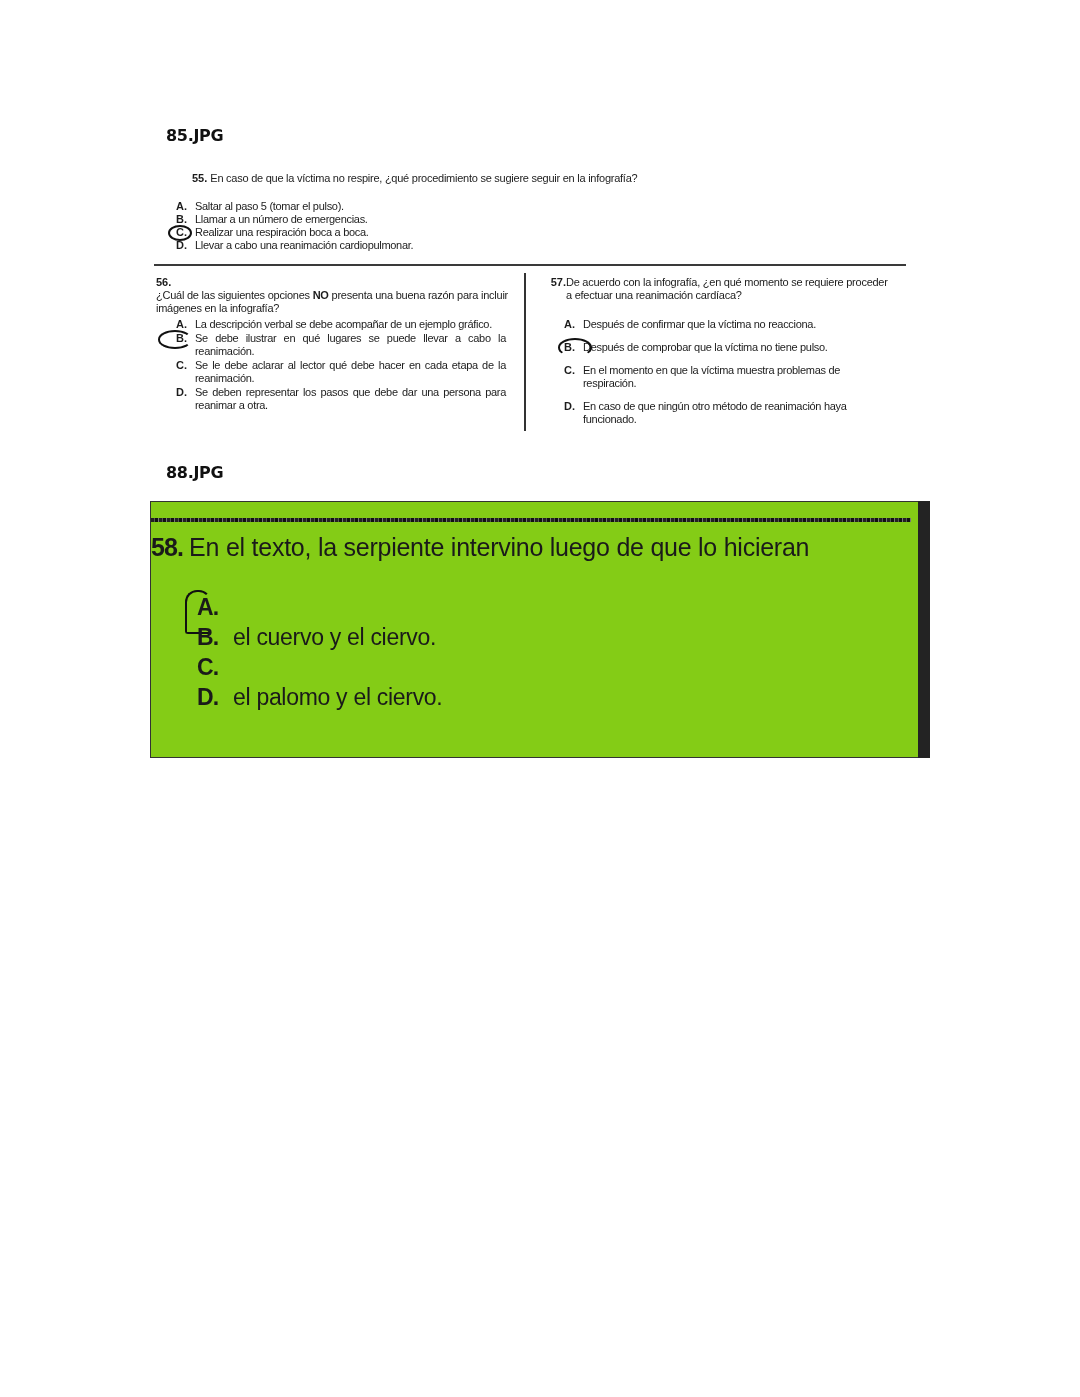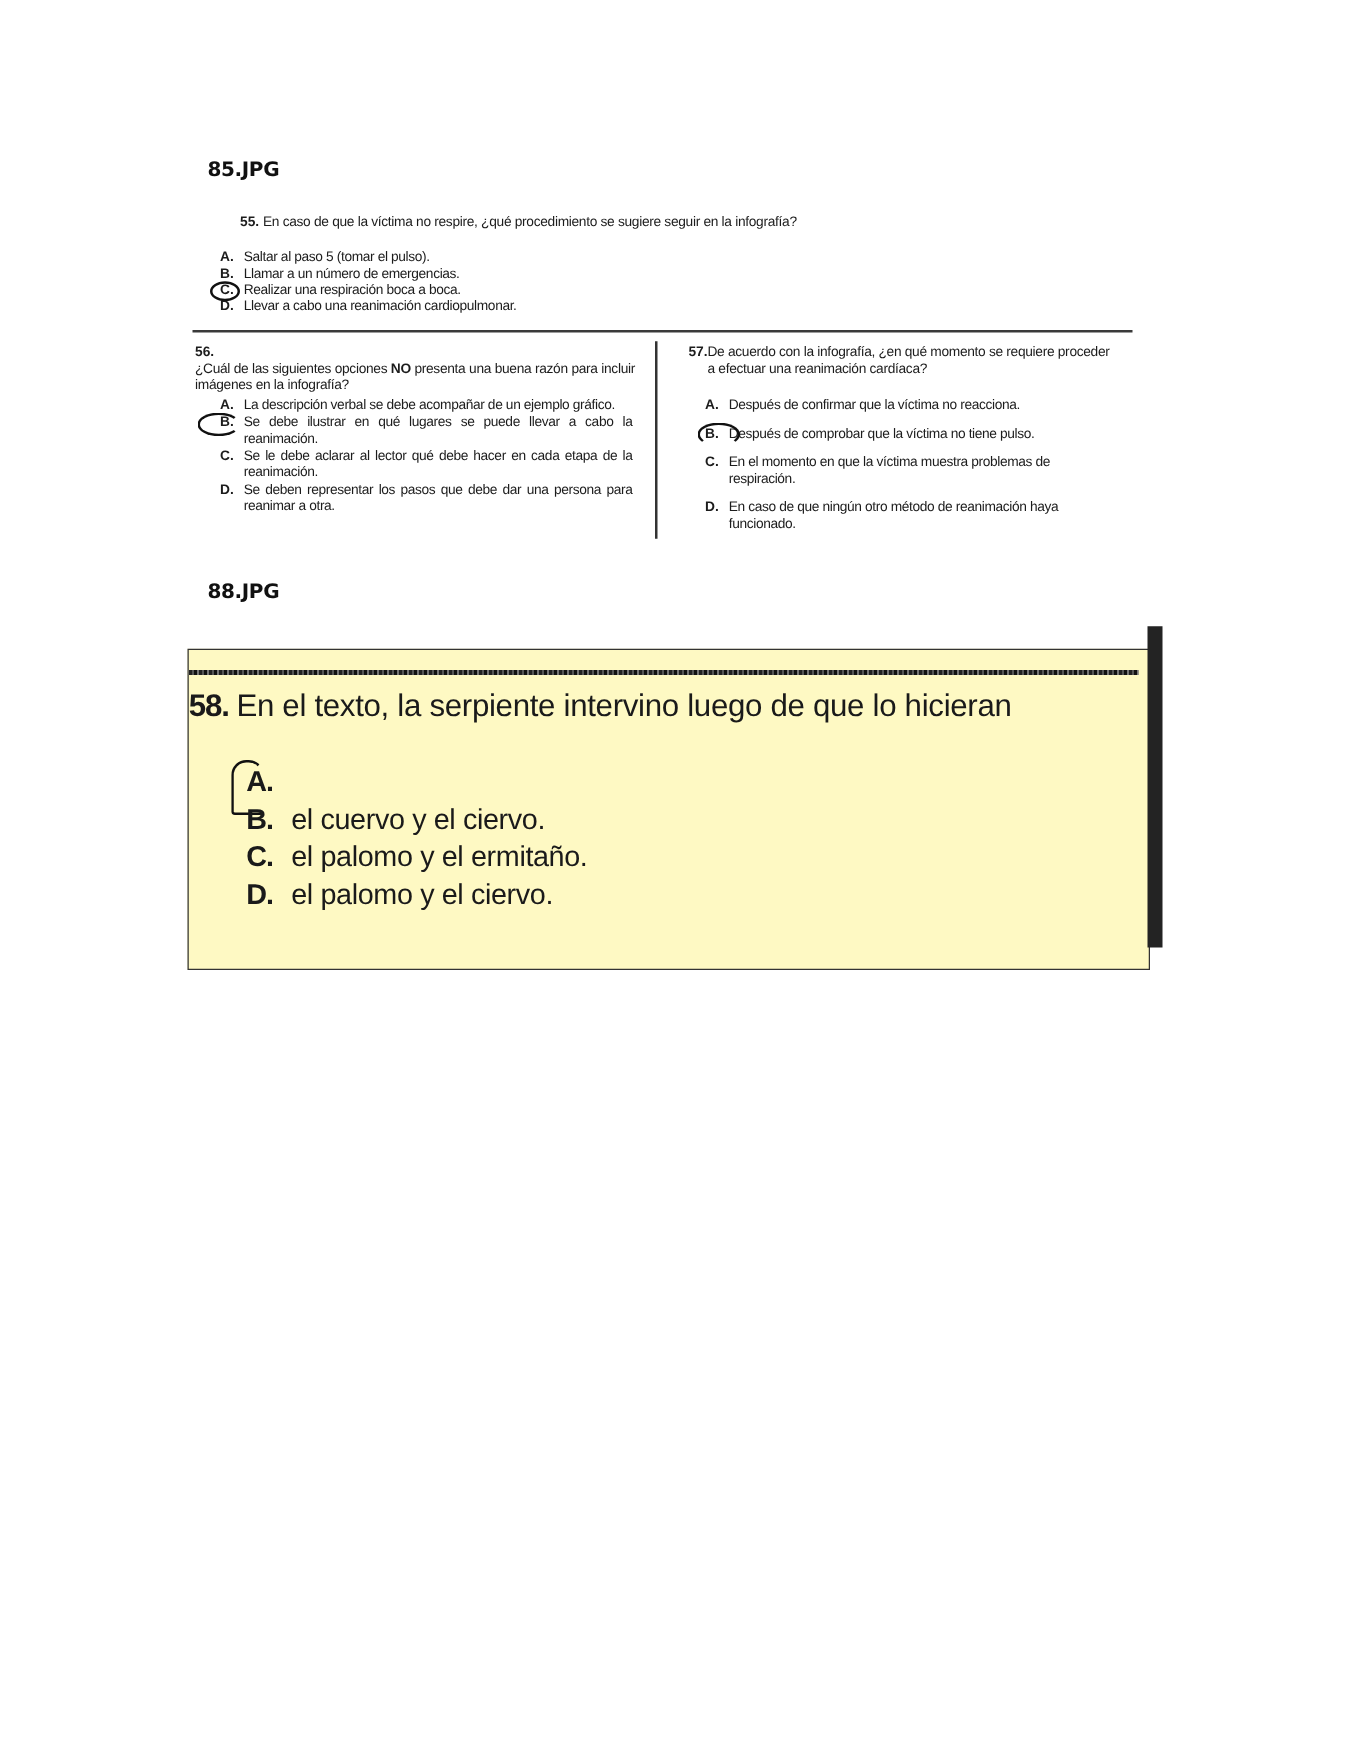--- a/index.html
+++ b/index.html
@@ -30,21 +30,21 @@
 
   .q57 { position: absolute; left: 394px; top: 111px; width: 352px; }
   .q57 .head { display: flex; }
   .q57 .head .qnum { width: 22px; flex: none; text-align: right; }
   .opts57 { position: absolute; left: 414px; top: 153px; width: 332px; }
   .opts57 .opt { margin-bottom: 10px; }
 
   .circle-mark { position: absolute; border: 2px solid #111; border-radius: 50%; pointer-events: none; }
 
   
-  .scan88 { position: absolute; left: 150px; top: 519px; width: 768px; height: 255px; border: 1px solid #333; background: #fef9c3; }
+  .scan88 { position: absolute; left: 150px; top: 501px; width: 768px; height: 255px; border: 1px solid #333; background: #84cc16; }
   .scan88-bar { position: absolute; left: 918px; top: 501px; width: 12px; height: 257px; background: #232323; }
   .zig { position: absolute; left: 0; top: 16px; width: 760px; height: 4px; background: repeating-linear-gradient(90deg, #222 0 3px, #555 3px 4px, #111 4px 7px, #777 7px 8px); }
   .q58 { position: absolute; left: 0; top: 30px; font-size: 25px; line-height: 30px; letter-spacing: -0.9px; color: #1a1a1a; }
   .q58 .qnum { font-weight: bold; }
   .opts58 { position: absolute; left: 46px; top: 90px; font-size: 23px; line-height: 30px; letter-spacing: -0.8px; }
   .opts58 .opt .letter { width: 36px; }
   .mark58 { position: absolute; left: 34px; top: 88px; width: 22px; height: 40px; border: 2px solid #111; border-radius: 12px 12px 3px 3px; border-right-color: transparent; }
 </style>
 </head>
 <body>
@@ -144,21 +144,20 @@
   <div class="opts58">
     <div class="opt">
         <span class="letter">A.</span>
       </div>
     <div class="opt">
         <span class="letter">B.</span>
         <span class="otext">el cuervo y el ciervo.</span>
       </div>
     <div class="opt">
         <span class="letter">C.</span>
-        <span class="otext">el palomo y el ermitaño.</span>
       </div>
     <div class="opt">
         <span class="letter">D.</span>
         <span class="otext">el palomo y el ciervo.</span>
       </div>
   </div>
 </div>
 <div class="scan88-bar"></div>
 
 </body></html>

